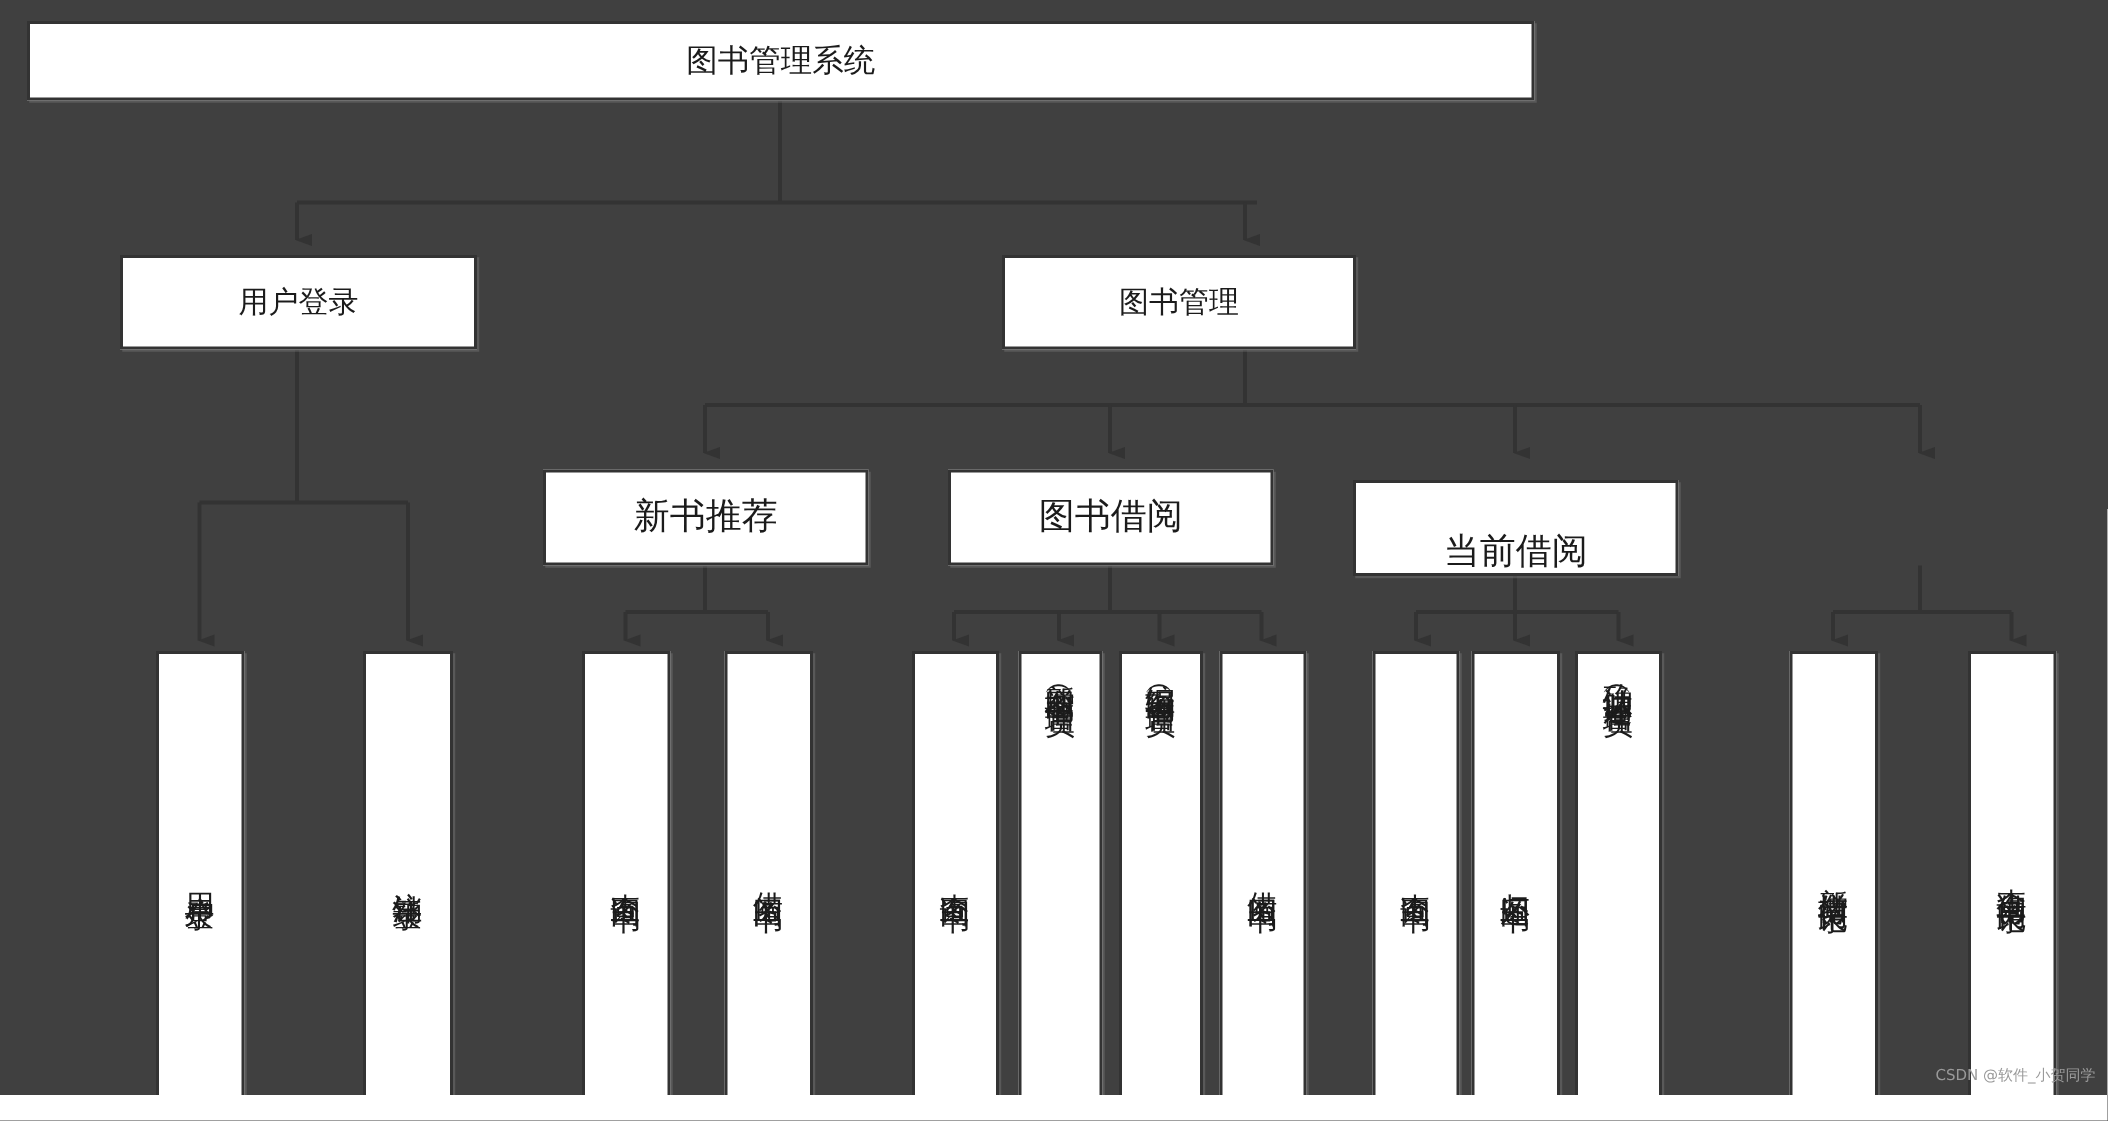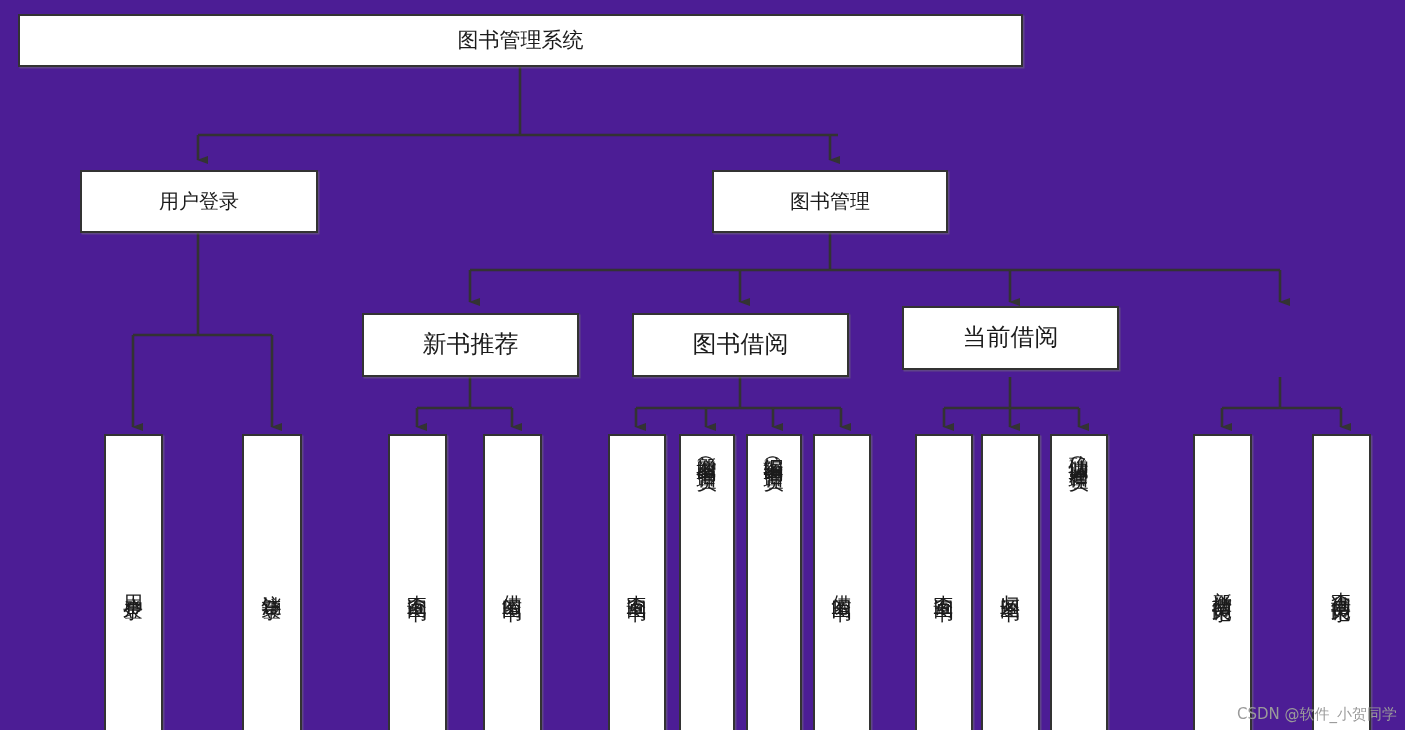--- a/index.html
+++ b/index.html
@@ -10,21 +10,21 @@
   }
   body {
     font-family: "DejaVu Sans", "Liberation Sans", sans-serif;
     color: #1a1a1a;
   }
   #diagram-root {
     position: relative;
     width: 1405px;
     height: 730px;
     overflow: hidden;
-    background: #4c1d95;
+    background: #404040;
   }
   #connector-layer {
     position: absolute;
     left: 0;
     top: 0;
     width: 1405px;
     height: 747px;
     pointer-events: none;
   }
   .node {
@@ -63,21 +63,21 @@
   }
   .node.leaf.centered {
     align-items: center;
     padding-top: 0;
   }
 
   #watermark {
     position: absolute;
     right: 8px;
     bottom: 6px;
-    font-size: 15px;
+    font-size: 10px;
     color: #9a9a9a;
     white-space: nowrap;
     user-select: none;
   }
 </style>
 </head>
 <body>
 
 <div id="diagram-root">
 
@@ -131,31 +131,31 @@
     </g>
   </svg>
 
   <div class="node level-0" style="left:18px; top:14px; width:1005px; height:53px;">
     <span class="node-label">图书管理系统</span>
   </div>
 
   <div class="node level-1" style="left:80px; top:170px; width:238px; height:63px;">
     <span class="node-label">用户登录</span>
   </div>
-  <div class="node level-1" style="left:712px; top:170px; width:236px; height:63px;">
+  <div class="node level-1" style="left:668px; top:170px; width:236px; height:63px;">
     <span class="node-label">图书管理</span>
   </div>
 
   <div class="node level-2" style="left:362px; top:313px; width:217px; height:64px;">
     <span class="node-label">新书推荐</span>
   </div>
   <div class="node level-2" style="left:632px; top:313px; width:217px; height:64px;">
     <span class="node-label">图书借阅</span>
   </div>
-  <div class="node level-2" style="left:902px; top:306px; width:217px; height:64px;">
+  <div class="node level-2" style="left:902px; top:320px; width:217px; height:64px;align-items:flex-end;">
     <span class="node-label">当前借阅</span>
   </div>
 
   <div class="node leaf centered" style="left:104px; top:434px; width:59px; height:299px;">
     <span class="node-label">用户登录</span>
   </div>
   <div class="node leaf centered" style="left:242px; top:434px; width:60px; height:299px;">
     <span class="node-label">注销登录</span>
   </div>
 

